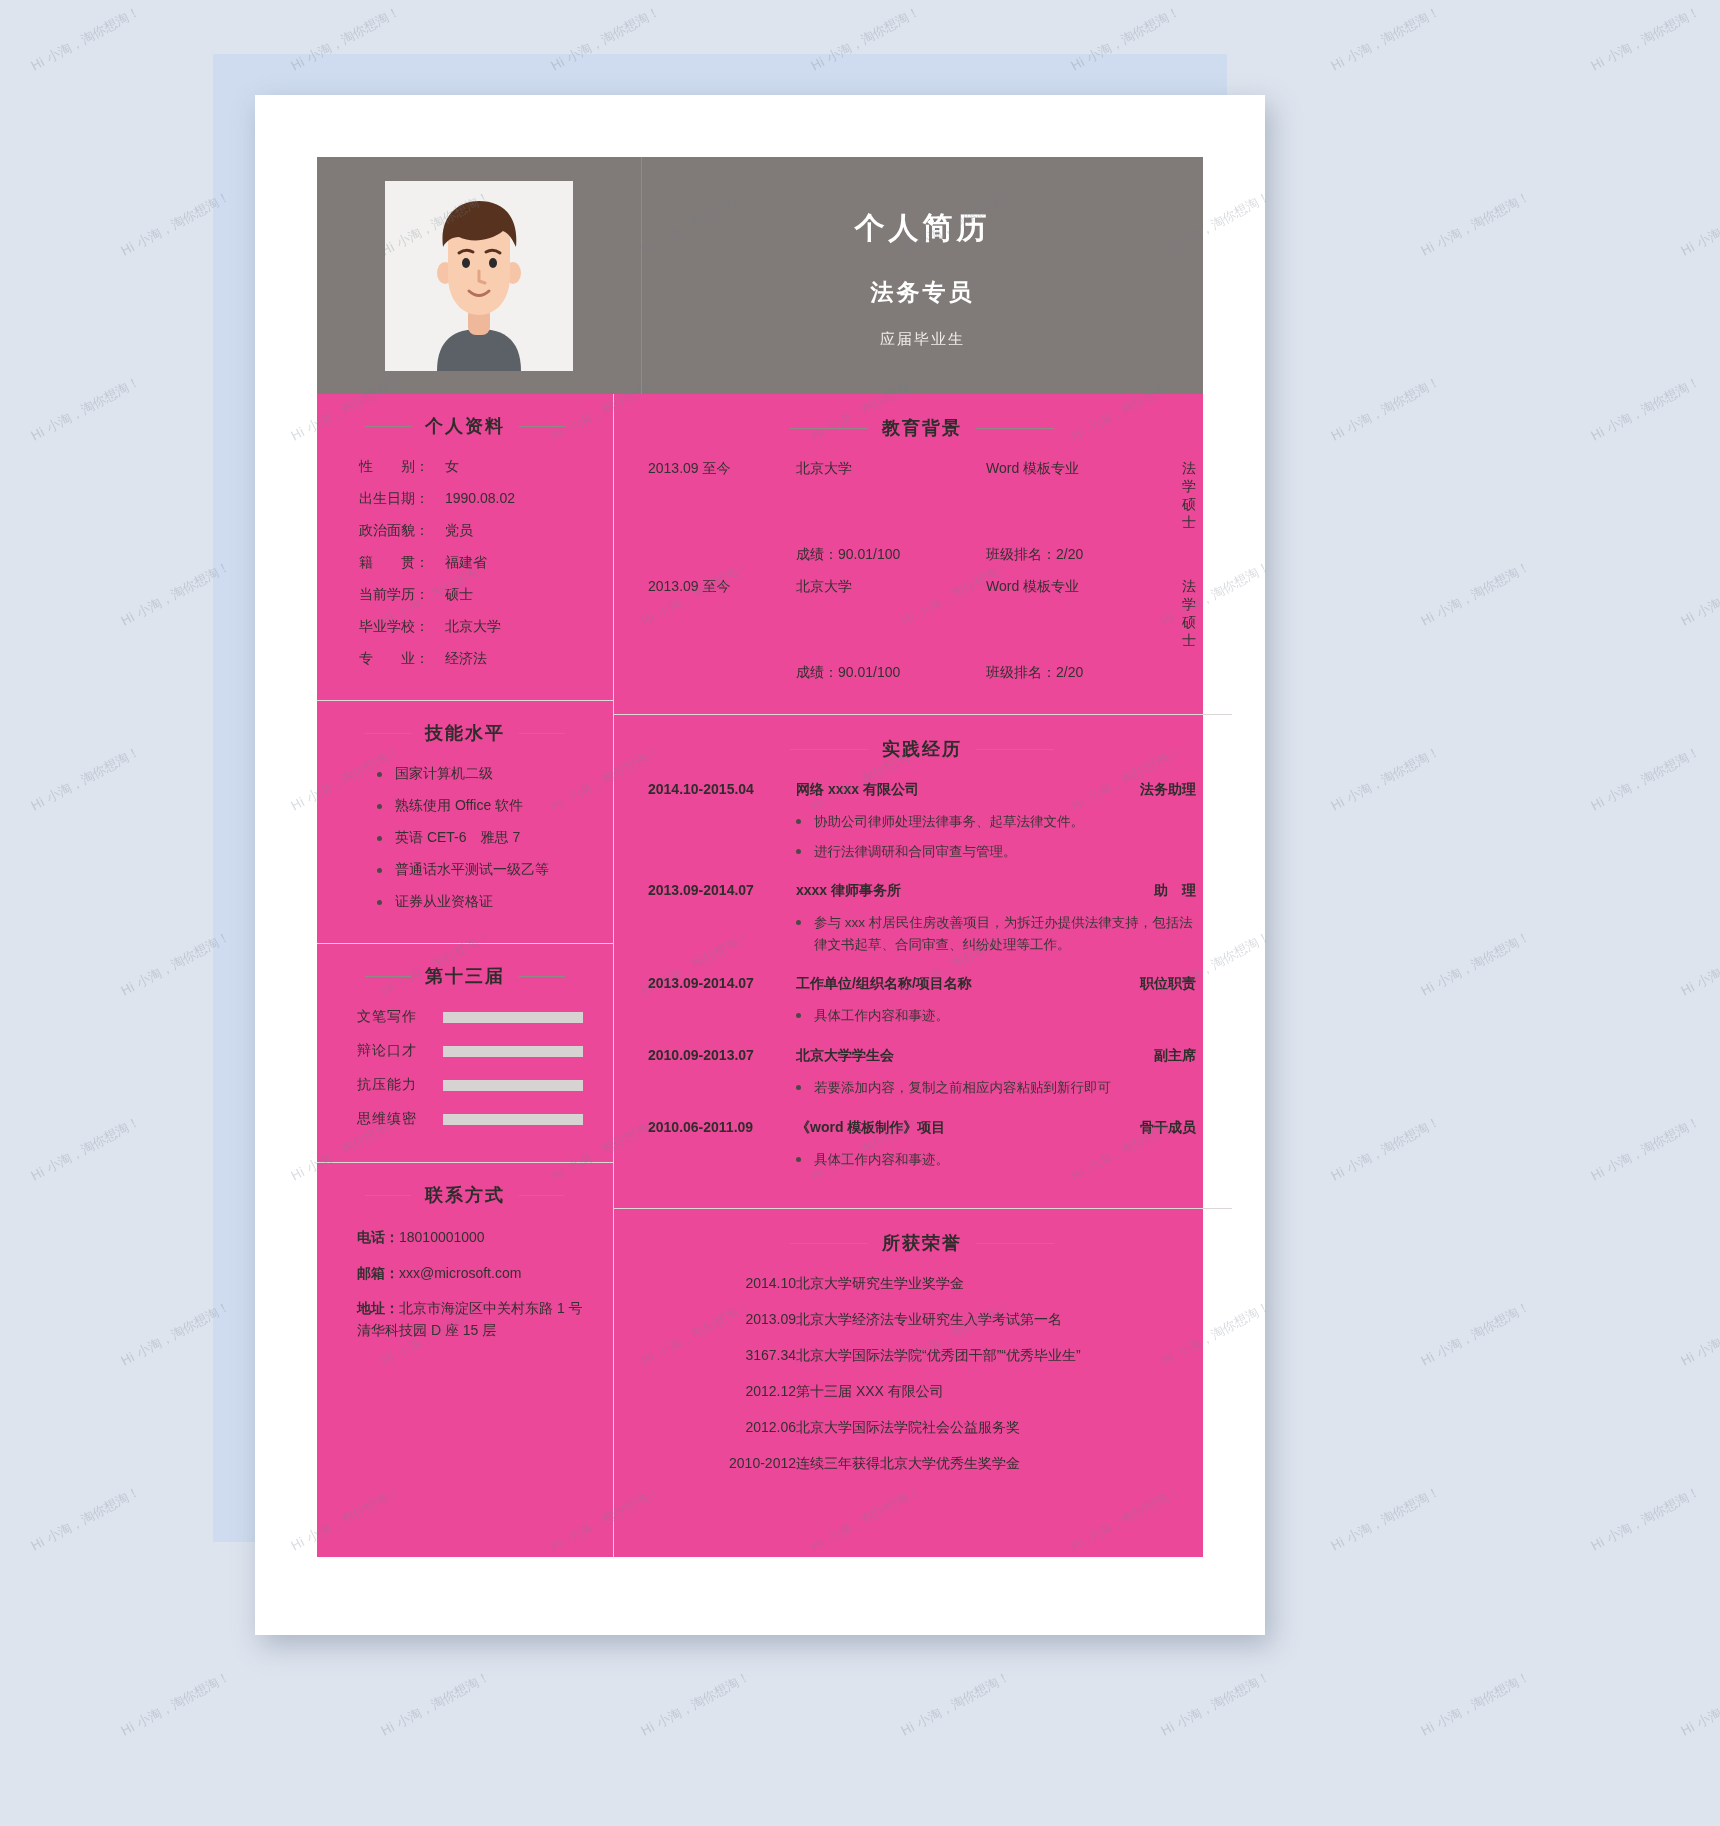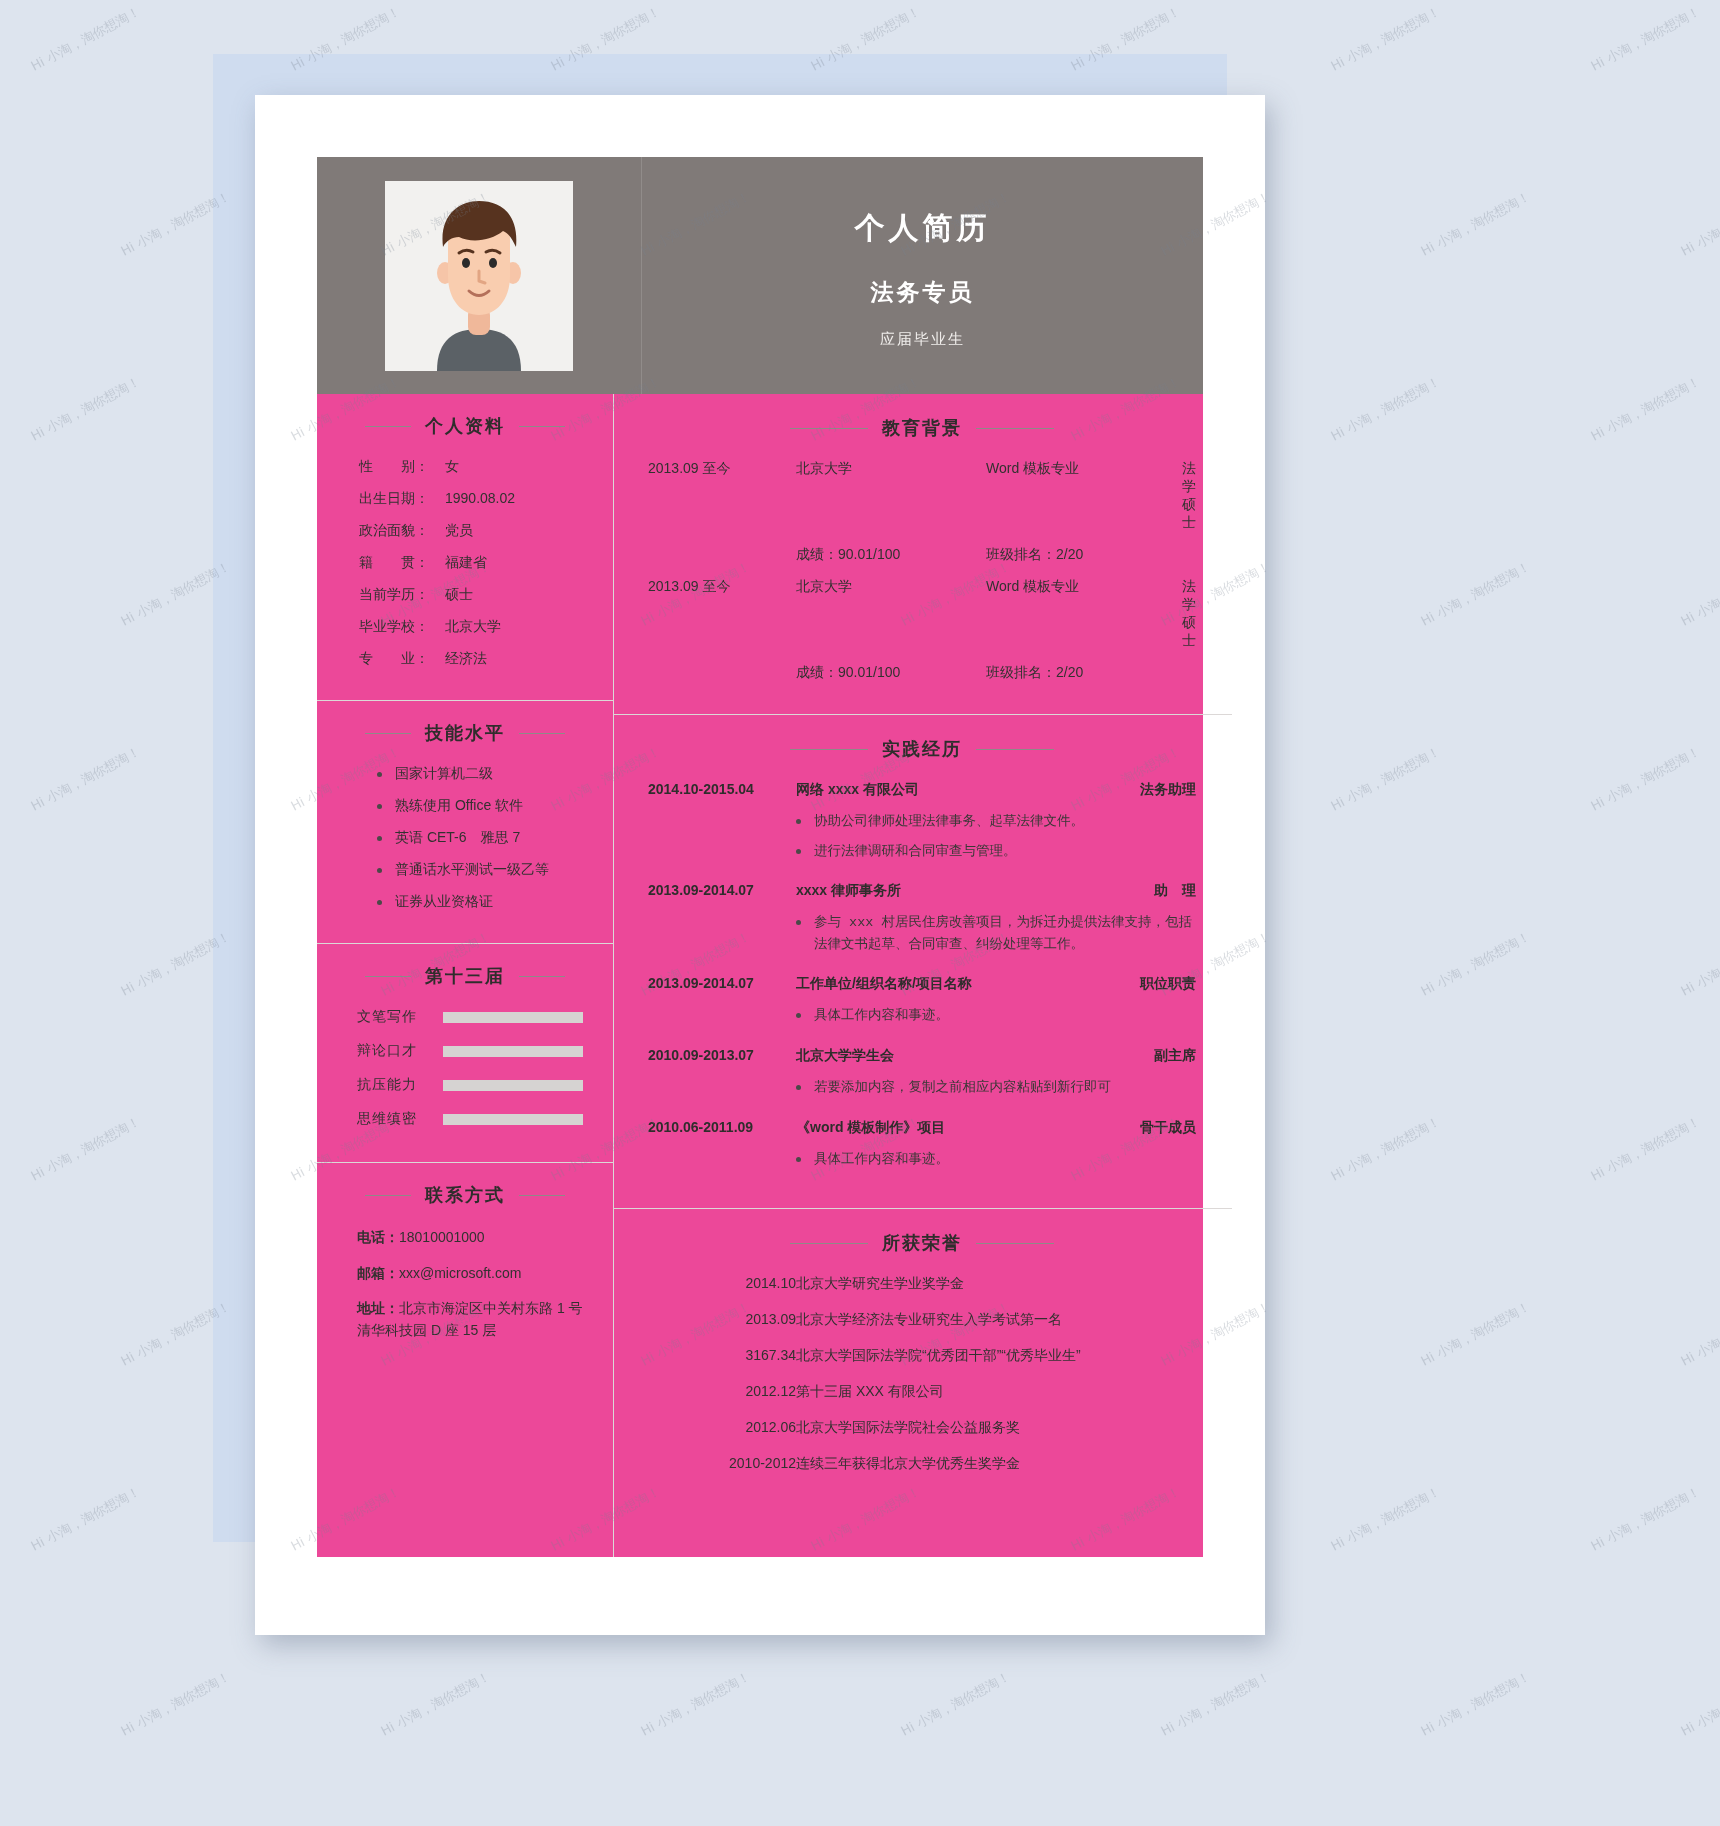--- a/index.html
+++ b/index.html
@@ -245,21 +245,20 @@
     margin-bottom: 12px;
     font-weight: bold;
   }
   .exp-date { width: 148px; }
   .exp-org { flex: 1; }
   .exp-role { width: 92px; text-align: right; }
   .exp-items {
     margin: 0 0 20px 0;
     padding: 0;
     list-style: none;
-    font-family: Liberation Mono, monospace;
   }
   .exp-items li {
     font-size: 13.5px;
     color: #3a3837;
     margin-bottom: 8px;
     padding-left: 166px;
     position: relative;
     line-height: 1.6;
   }
   .exp-items li::before {

